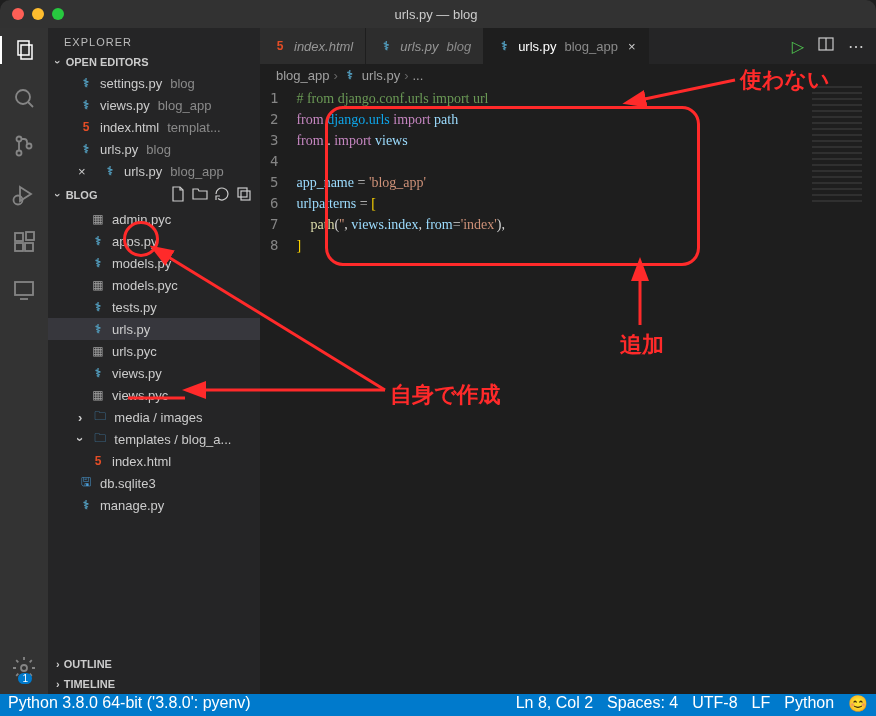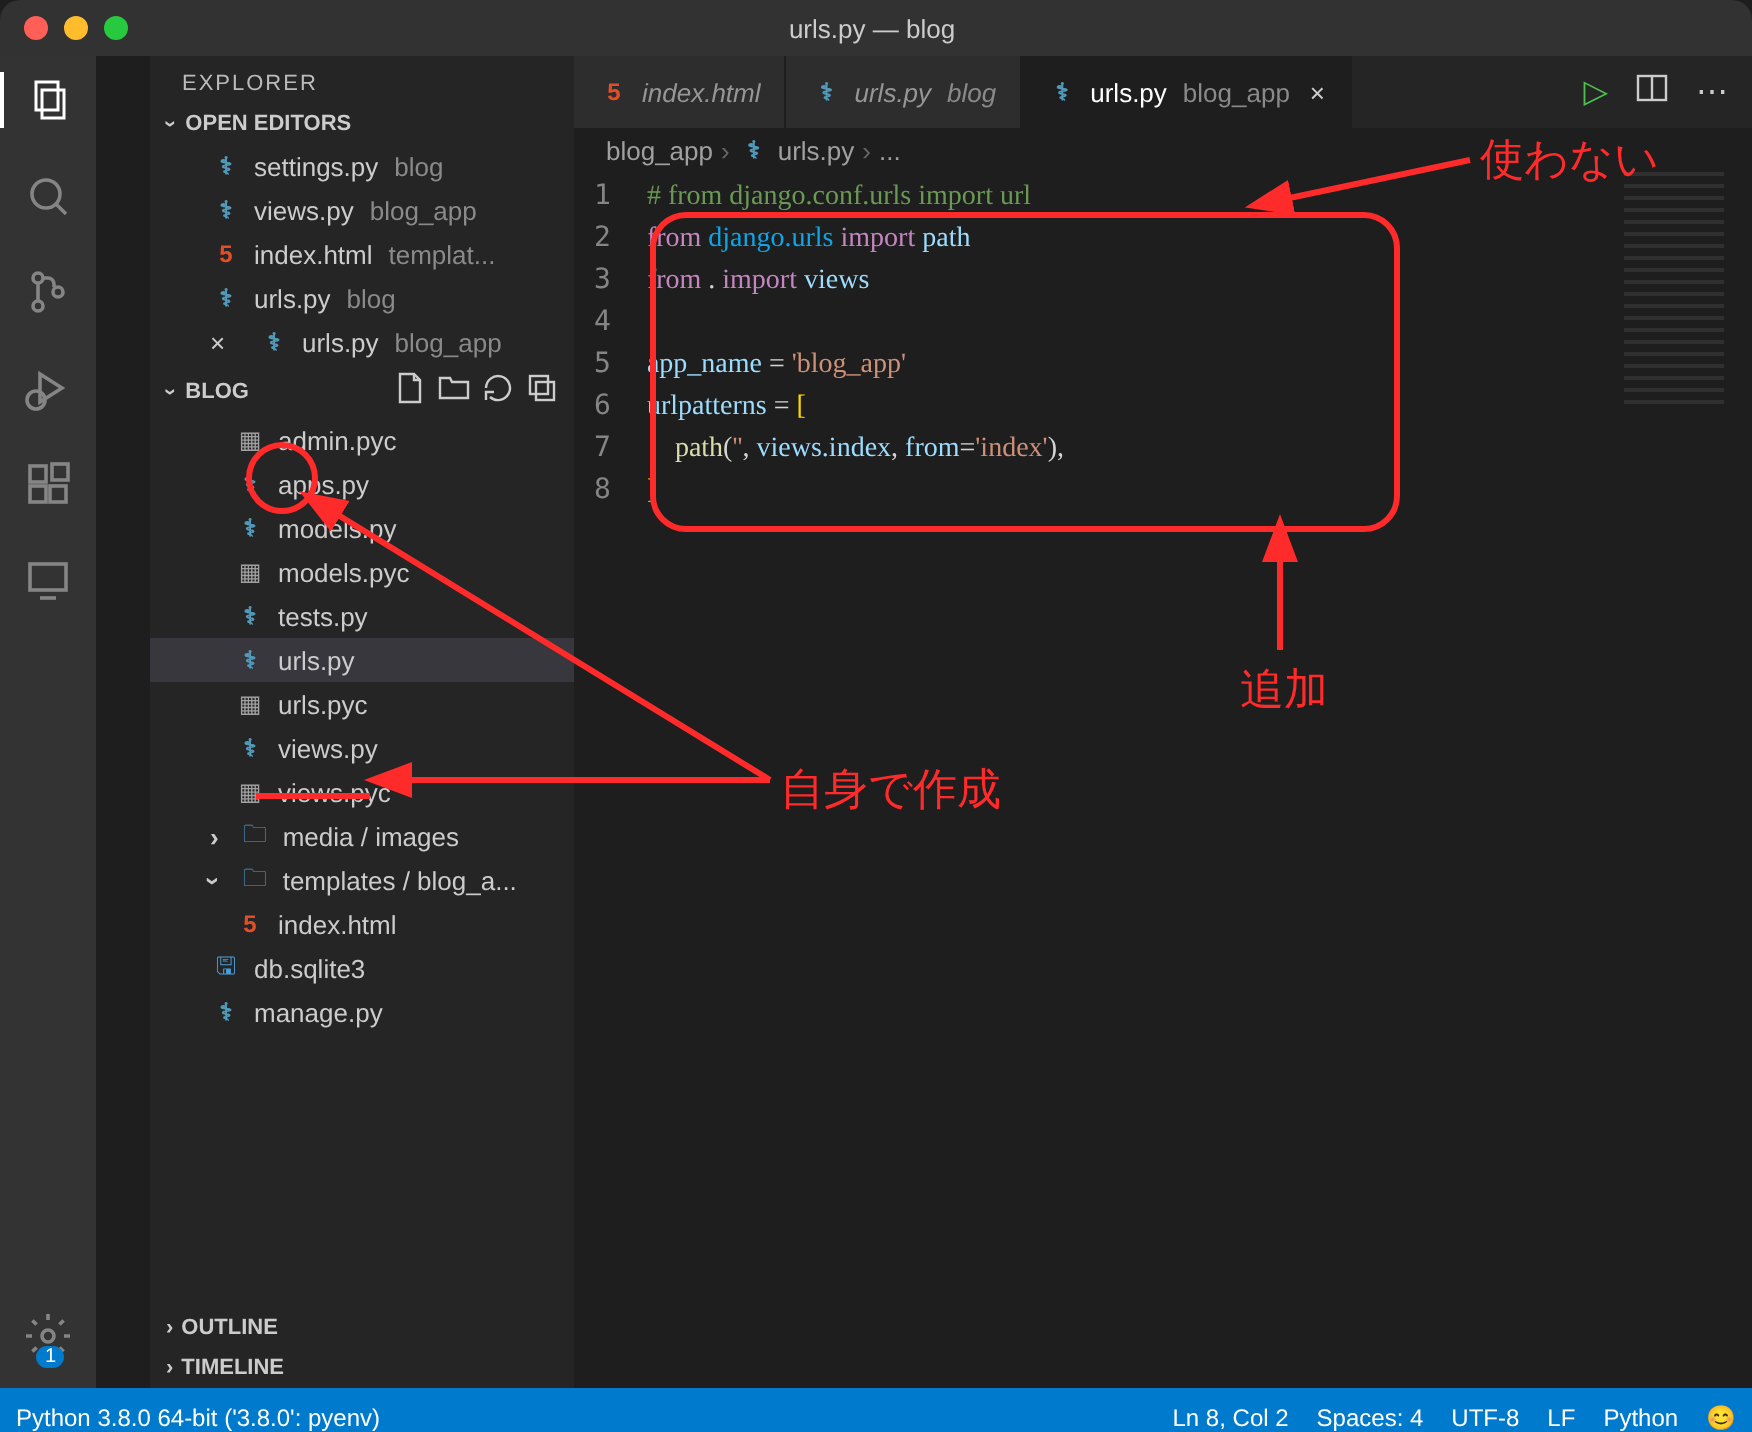--- a/index.html
+++ b/index.html
@@ -13,21 +13,21 @@
 .titlebar-right { min-width: 56px; }
 
 .main { display: flex; height: calc(100% - 28px - 22px); }
 
 .activitybar { width: 48px; background: #333333; display: flex; flex-direction: column; align-items: center; padding-top: 8px; gap: 20px; }
 .activitybar .ab-item { width: 28px; height: 28px; color: #858585; display:flex; align-items:center; justify-content:center; cursor:pointer; }
 .activitybar .ab-item.active { color: #fff; border-left: 2px solid #fff; width: 48px; }
 .activitybar .bottom { margin-top: auto; margin-bottom: 12px; position: relative; }
 .badge { position:absolute; bottom:-2px; right:6px; background:#007acc; color:#fff; font-size:10px; border-radius:8px; padding:0 4px; }
 
-.sidebar { width: 212px; background: #252526; display: flex; flex-direction: column; font-size: 13px; color:#ccc;margin-left:27px; }
+.sidebar { width: 212px; background: #252526; display: flex; flex-direction: column; font-size: 13px; color:#ccc; }
 .sb-title { padding: 8px 16px 4px; font-size: 11px; letter-spacing: 1px; color:#bbb; }
 .sb-section-head { padding: 4px 8px; font-size: 11px; font-weight: 600; display:flex; align-items:center; gap:2px; color:#ccc; cursor:pointer; position:relative; }
 .sb-section-head .actions { margin-left:auto; display:flex; gap:6px; color:#ccc; }
 .sb-section-head .actions span { cursor:pointer; }
 .tree { overflow-y: auto; flex:1; }
 .tree-item { display:flex; align-items:center; gap:6px; padding: 2px 8px 2px 18px; height:22px; cursor:pointer; white-space:nowrap; overflow:hidden; }
 .tree-item.indent { padding-left: 30px; }
 .tree-item.indent2 { padding-left: 42px; }
 .tree-item.active { background: #37373d; }
 .dim { color: #8a8a8a; margin-left:2px; }
@@ -53,24 +53,24 @@
 
 .code { display:flex; font-family: Menlo, Consolas, monospace; font-size: 14px; line-height: 21px; padding-top: 2px; position: relative; }
 .gutter { color:#858585; text-align:right; padding: 0 18px 0 10px; user-select:none; }
 .gutter div { height: 21px; }
 .lines { flex:1; }
 .lines div { height:21px; white-space:pre;font-family:Liberation Serif, serif; }
 .c-comment { color:#6a9955; } .c-key { color:#c586c0; } .c-mod { color:#0ea5e9; } .c-var { color:#9cdcfe; } .c-str { color:#ce9178; } .c-op { color:#d4d4d4; } .c-func { color:#dcdcaa; } .c-bracket { color:#ffd700; } .c-punc { color:#d4d4d4; } .c-param { color:#9cdcfe; }
 
 .minimap { position:absolute; right:14px; top:0; width:50px; height:120px; opacity:0.25; background: repeating-linear-gradient(#666 0 2px, transparent 2px 6px); }
 
-.statusbar { height:22px; background:#007acc; color:#fff; display:flex; align-items:flex-end; font-size:12px; padding:0 8px; gap:14px; }
+.statusbar { height:22px; background:#007acc; color:#fff; display:flex; align-items:flex-start; font-size:16px; padding:0 8px; gap:14px; }
 .statusbar .right { margin-left:auto; display:flex; gap:14px; }
 
-.annot { position:absolute; pointer-events:none; color:#ff2a2a; font-weight:normal; font-size: 22px; }
+.annot { position:absolute; pointer-events:none; color:#ff2a2a; font-weight:bold; font-size: 22px; }
 .redbox { position:absolute; border: 3px solid #ff2a2a; border-radius: 18px; pointer-events:none; }
 .redcircle { position:absolute; border: 3px solid #ff2a2a; border-radius: 50%; pointer-events:none; }
 svg.overlay { position:absolute; top:0; left:0; pointer-events:none; }
 
 .chev::before { content:"›"; display:inline-block; transform: rotate(90deg); margin-right:4px; font-weight:bold; }
 .chev-right::before { content:"›"; display:inline-block; margin-right:4px; font-weight:bold; }
 
 .sb-outline { padding:4px 8px; font-size:11px; font-weight:600; cursor:pointer; }
 </style>
 </head>

